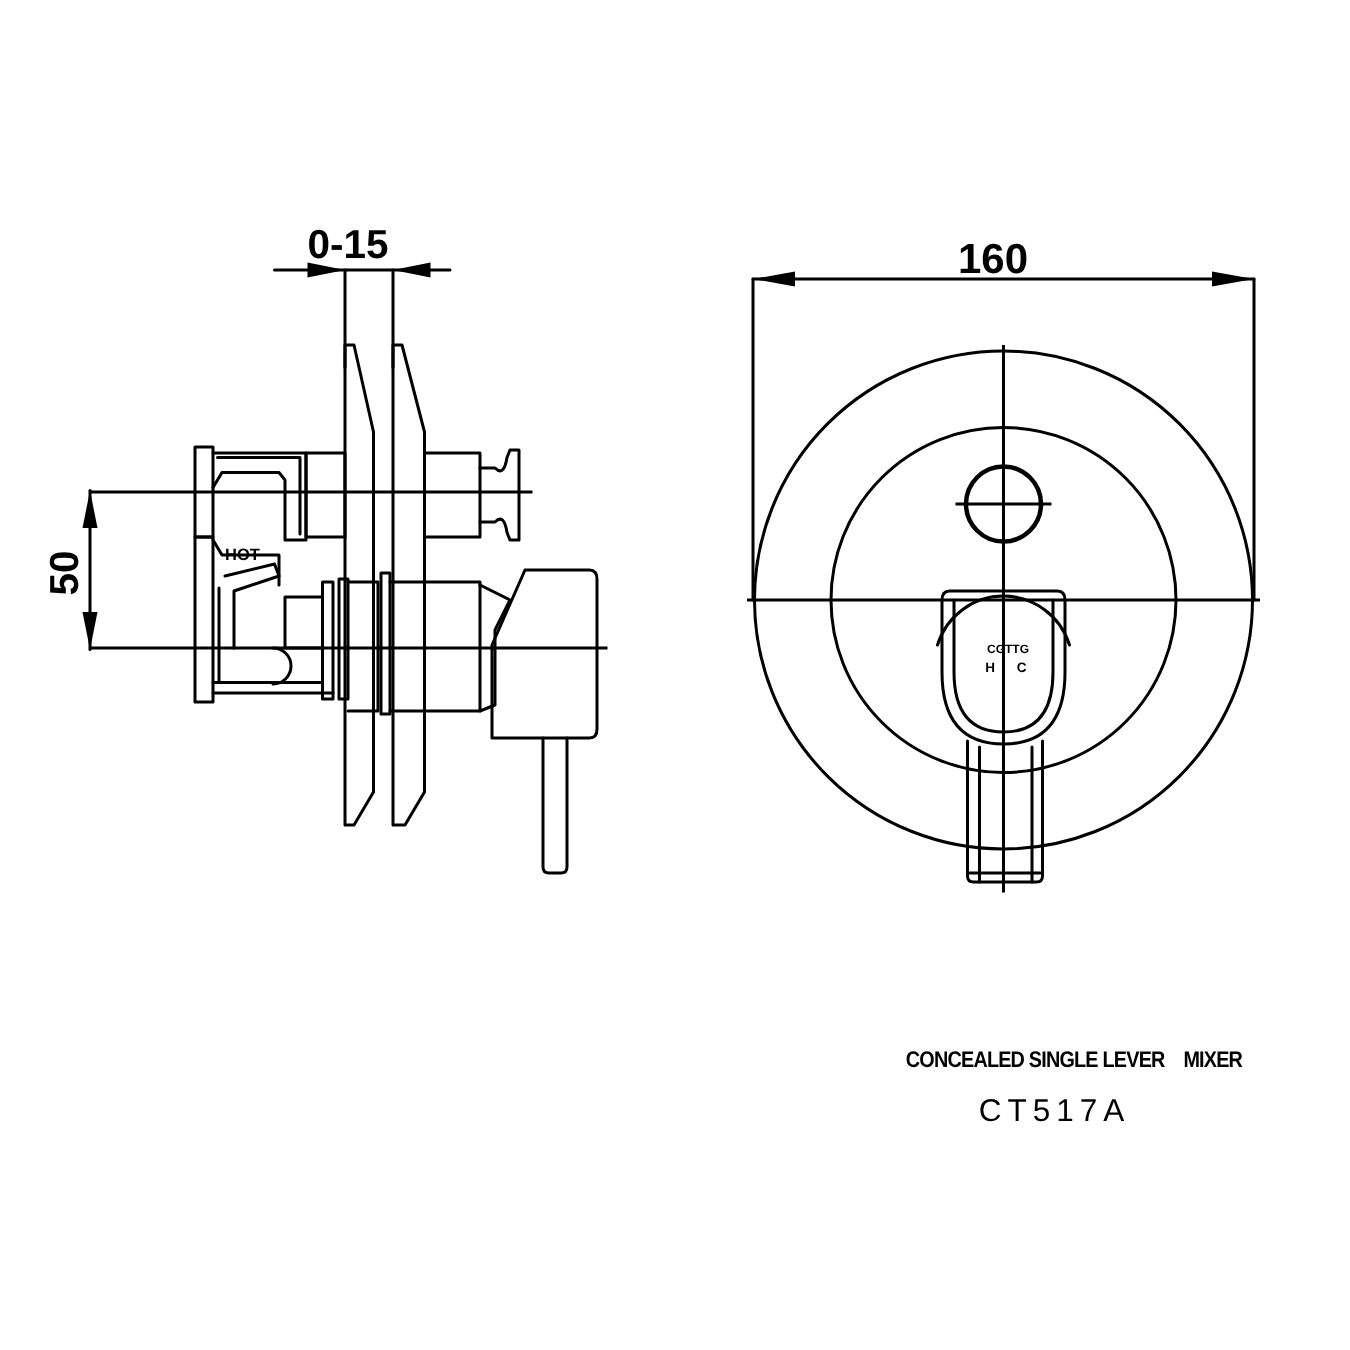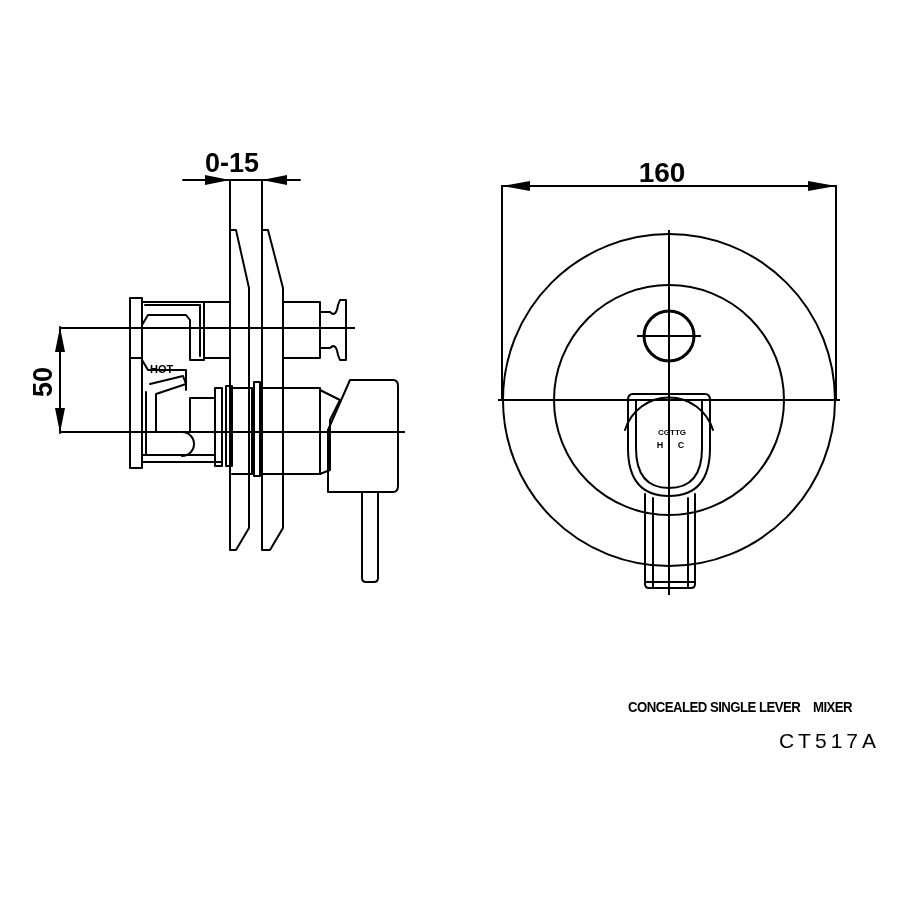--- a/index.html
+++ b/index.html
@@ -4,23 +4,23 @@
 <style>
   html, body { margin: 0; padding: 0; background: #ffffff; }
   body { width: 900px; height: 900px; position: relative; overflow: hidden; font-family: "Liberation Sans", sans-serif; }
   #drawing { position: absolute; left: 0; top: 0; width: 900px; height: 900px; }
   .ln { fill: none; stroke: #000; stroke-width: 2; stroke-linejoin: round; stroke-linecap: round; }
   .thick { fill: none; stroke: #000; stroke-width: 3; }
   .axis { fill: none; stroke: #000; stroke-width: 2; }
   .arrow { fill: #000; stroke: none; }
   .dim-label { font-family: "Liberation Sans", sans-serif; font-weight: bold; fill: #000; }
   .small-label { font-family: "Liberation Sans", sans-serif; font-weight: bold; fill: #000; }
-  .title-block { position: absolute; left: 600px; top: 698px; width: 280px; text-align: center; }
+  .title-block { position: absolute; left: 576px; top: 698px; width: 280px; text-align: center; }
   .product-name { font-family: "Liberation Sans", sans-serif; font-weight: bold; font-size: 15px; letter-spacing: -0.6px; color: #000; transform: scaleX(0.88); transform-origin: center; white-space: pre; display: block; }
-  .model-code { font-family: "Liberation Sans", sans-serif; font-size: 21px; letter-spacing: 4px; color: #000; display: block; margin-top: 14px; margin-left: -26px; text-align: right; }
+  .model-code { font-family: "Liberation Sans", sans-serif; font-size: 21px; letter-spacing: 4px; color: #000; display: block; margin-top: 14px; margin-left: -26px; }
 </style>
 </head>
 <body>
 
 <svg id="drawing" viewBox="0 0 900 900" xmlns="http://www.w3.org/2000/svg">
 
   <g>
 
     <g>
       <line class="ln" x1="183" y1="180" x2="300" y2="180"></line>

